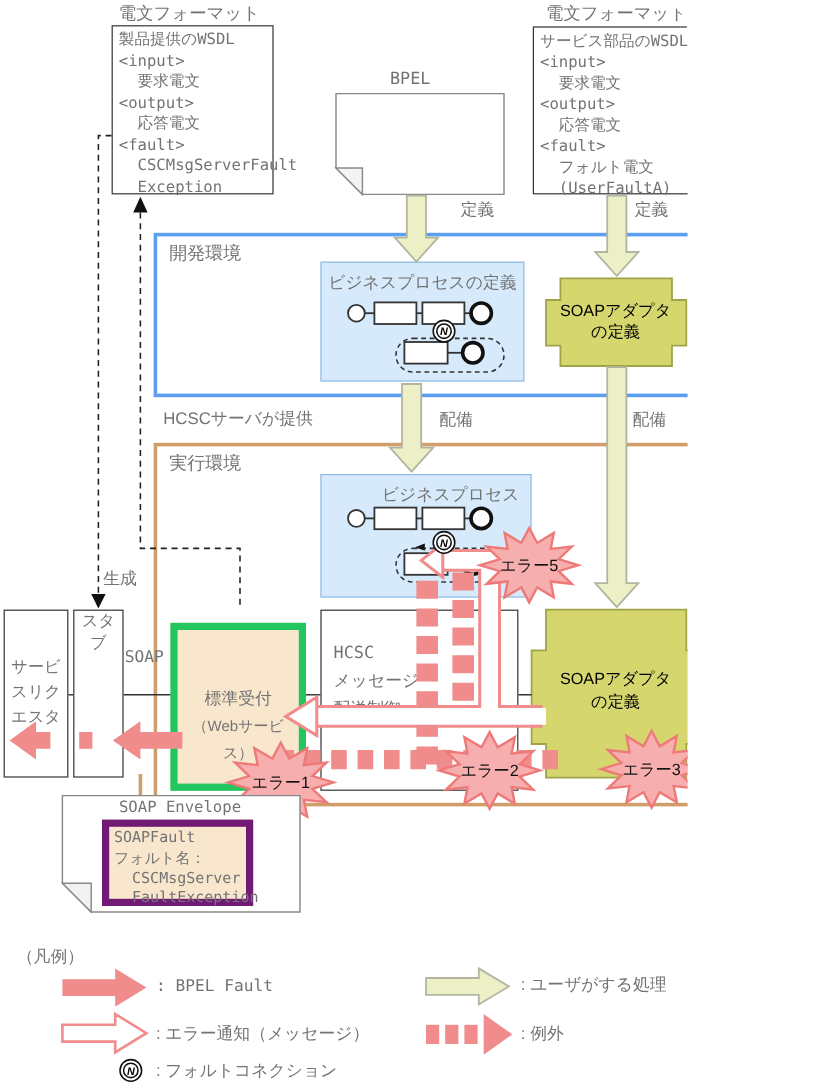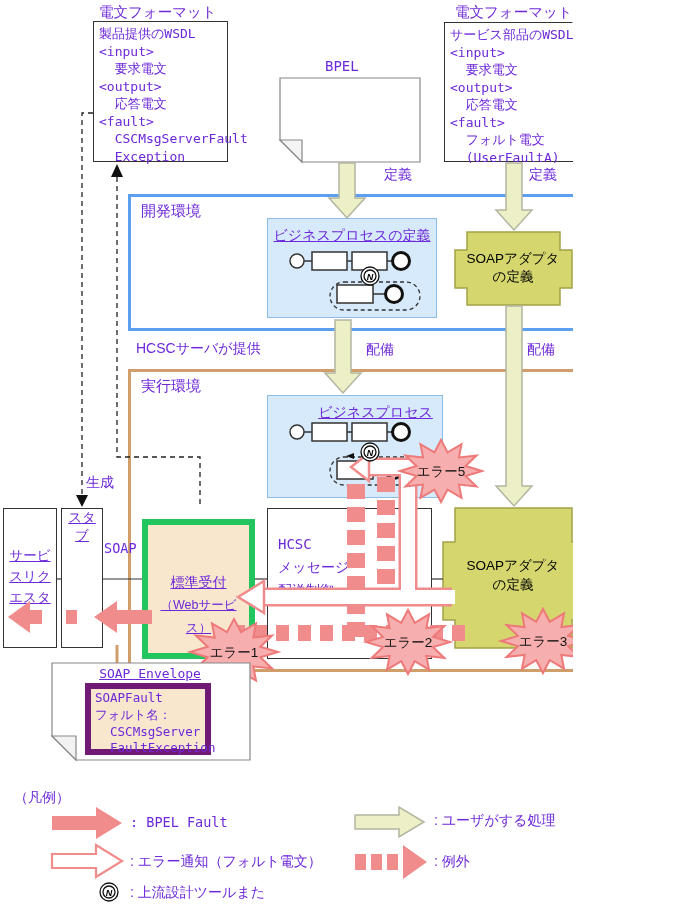--- a/index.html
+++ b/index.html
@@ -1,27 +1,27 @@
 <!DOCTYPE html>
 <html><head>
 <meta charset="utf-8">
 <style>
   html,body{margin:0;padding:0;background:#fff;}
   #canvas{position:relative;width:573px;height:909px;background:#fff;overflow:hidden;
-          font-family:"Liberation Sans","DejaVu Sans",sans-serif;color:#6d28d9;border-radius:28px;}
+          font-family:"Liberation Sans","DejaVu Sans",sans-serif;color:#737373;border-radius:28px;}
   .abs{position:absolute;}
   .mono{font-family:"DejaVu Sans Mono","Liberation Mono",monospace;}
   .bx{position:absolute;border:1.5px solid #333;background:#fff;box-sizing:border-box;}
   .pre{white-space:pre;}
   .lbl{position:absolute;font-size:14px;line-height:16px;white-space:nowrap;}
   .wsdl{font-size:13px;line-height:17.5px;padding:3px 0 0 5px;}
   .envbox{position:absolute;box-sizing:border-box;background:transparent;}
   .envlbl{position:absolute;left:10px;top:5px;font-size:15px;}
   .bluebox{position:absolute;background:#d6eafb;border:1px solid #8fbce4;box-sizing:border-box;}
-  .ctr{text-align:center;text-decoration:underline;}
+  .ctr{text-align:center;}
   svg{position:absolute;left:0;top:0;pointer-events:none;}
   #overlay{z-index:5;}
   .z6{z-index:6;}
 </style>
 </head>
 <body>
 
 <div id="canvas">
 
   <div class="lbl" style="left:99px;top:4px;font-size:14.5px;">電文フォーマット</div>
@@ -94,22 +94,22 @@
   </div>
 
   <div class="lbl mono" style="left:599px;top:540px;font-size:13.5px;">SOAP</div>
   <div class="bx ctr" style="left:620px;top:508px;width:52px;height:140px;font-size:13.5px;line-height:21px;padding-top:44px;border-width:1.2px;">
     <div>サービ</div>
     <div>ス部品</div>
   </div>
 
   <div class="lbl" style="left:14px;top:789px;">（凡例）</div>
   <div class="lbl mono" style="left:130px;top:814px;font-size:13.5px;">: BPEL Fault</div>
-  <div class="lbl" style="left:130px;top:853px;">: エラー通知（フォルト電文）</div>
-  <div class="lbl" style="left:130px;top:884px;">: 上流設計ツールまた</div>
+  <div class="lbl" style="left:130px;top:853px;">: エラー通知（メッセージ）</div>
+  <div class="lbl" style="left:130px;top:884px;">: フォルトコネクション</div>
   <div class="lbl" style="left:434px;top:812px;">: ユーザがする処理</div>
   <div class="lbl" style="left:434px;top:853px;">: 例外</div>
 
   <svg id="overlay" width="685" height="909" viewBox="0 0 685 909">
     <defs>
       <polygon id="starShape" vector-effect="non-scaling-stroke" points="1,0 0.599,0.161 0.866,0.5 0.438,0.438 0.5,0.866 0.161,0.599 0,1 -0.161,0.599 -0.5,0.866 -0.438,0.438 -0.866,0.5 -0.599,0.161 -1,0 -0.599,-0.161 -0.866,-0.5 -0.438,-0.438 -0.5,-0.866 -0.161,-0.599 0,-1 0.161,-0.599 0.5,-0.866 0.438,-0.438 0.866,-0.5 0.599,-0.161"></polygon>
     </defs>
 
     <path d="M280,78 H420 V162 H302 L280,140 Z" fill="none" stroke="#888" stroke-width="1.2"></path>
     <path d="M280,140 H302 V162 Z" fill="#f4f4f4" stroke="#888" stroke-width="1.2"></path>

